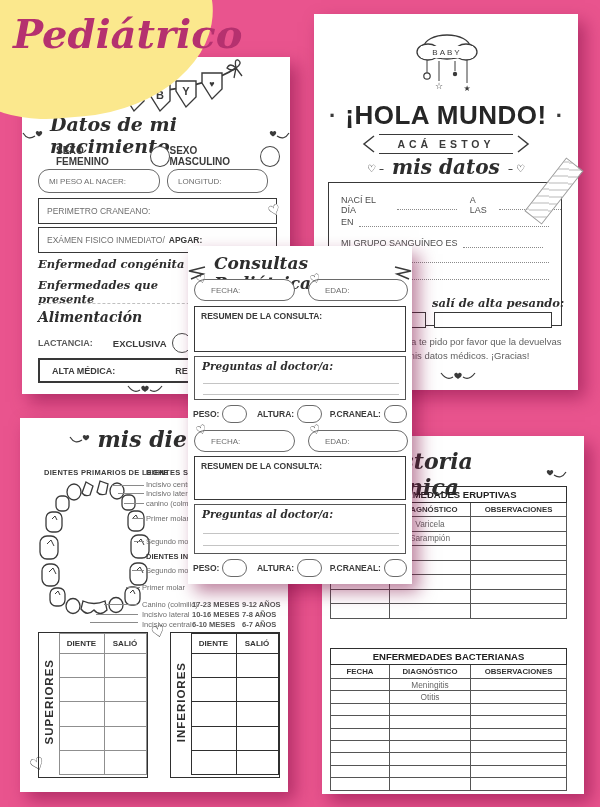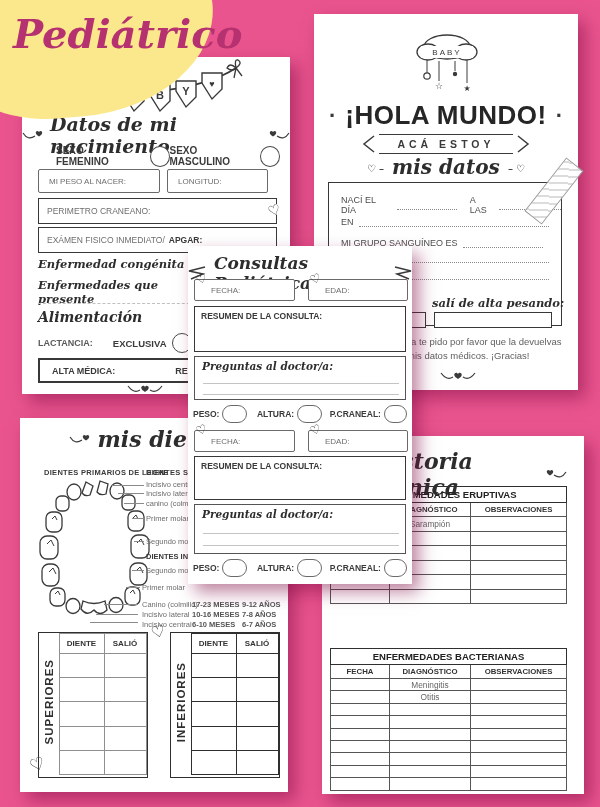--- a/index.html
+++ b/index.html
@@ -4,21 +4,21 @@
 <style>
   html,body{margin:0;padding:0;background:#b8326c;}
   #canvas{position:relative;width:600px;height:807px;background:#e9548e;overflow:hidden;
           font-family:"Liberation Sans",sans-serif;}
   .abs{position:absolute;}
   .page{position:absolute;background:#fff;box-shadow:7px 8px 16px rgba(125,10,65,.5);}
   .b{font-family:"Liberation Sans",sans-serif;font-weight:bold;color:#3a3a3a;}
   .r{font-family:"Liberation Sans",sans-serif;color:#6d6d6d;}
   .script{font-family:"DejaVu Serif",serif;font-style:italic;font-weight:bold;color:#2d2d2d;}
   .chk{display:inline-block;border:1.6px solid #4a4a4a;border-radius:50%;background:#fff;box-sizing:border-box;}
-  .pill{position:absolute;border:1.5px solid #6a6a6a;border-radius:2px;background:#fff;box-sizing:border-box;}
+  .pill{position:absolute;border:1.5px solid #6a6a6a;border-radius:11px;background:#fff;box-sizing:border-box;}
   .bx{position:absolute;border:1.7px solid #383838;background:#fff;box-sizing:border-box;}
   .dots{display:inline-block;border-bottom:1.7px dotted #8a8a8a;height:9px;}
   .heart::before{content:"♡";font-family:"DejaVu Sans",sans-serif;color:#3a3a3a;}
   .dot-l::before{content:"·";font-weight:bold;} .dot-r::before{content:"·";font-weight:bold;}
   .hd-l::before{content:"♡ –";font-family:"DejaVu Sans",sans-serif;font-size:10px;}
   .hd-r::before{content:"– ♡";font-family:"DejaVu Sans",sans-serif;font-size:10px;}
   .lead{position:absolute;height:1px;background:#8a8a8a;}
   .flex{display:flex;align-items:center;}
   svg{overflow:visible;}
   .tape{position:absolute;border:1.5px solid #9c9c9c;
@@ -402,20 +402,25 @@
           <tr>
             <th class="ttl" colspan="3">ENFERMEDADES ERUPTIVAS</th>
           </tr>
       <tr>
         <th>FECHA</th>
         <th>DIAGNÓSTICO</th>
         <th>OBSERVACIONES</th>
       </tr>
       <tr>
         <td></td>
+            <td>Varicela</td>
+            <td></td>
+          </tr>
+      <tr>
+        <td></td>
             <td>Sarampión</td>
             <td></td>
           </tr>
       <tr>
             <td></td>
             <td></td>
             <td></td>
           </tr>
       <tr>
             <td></td>

